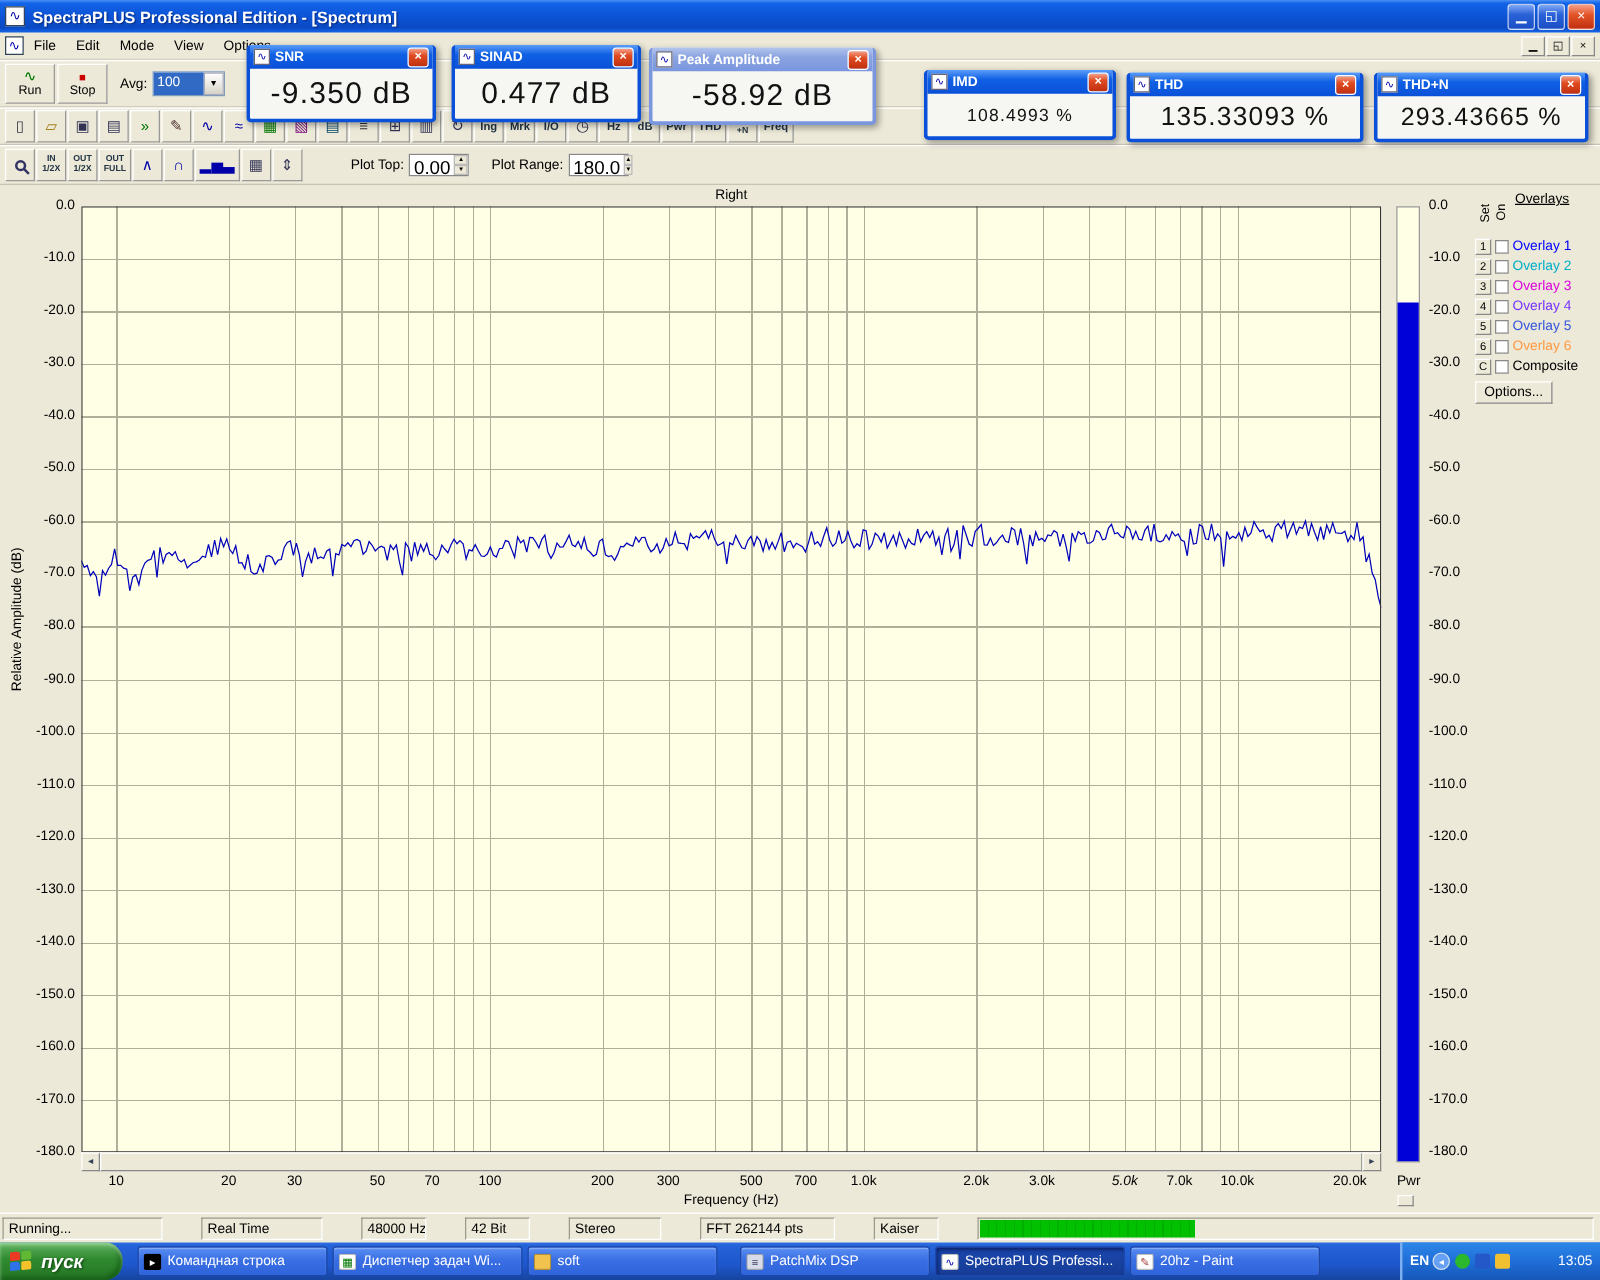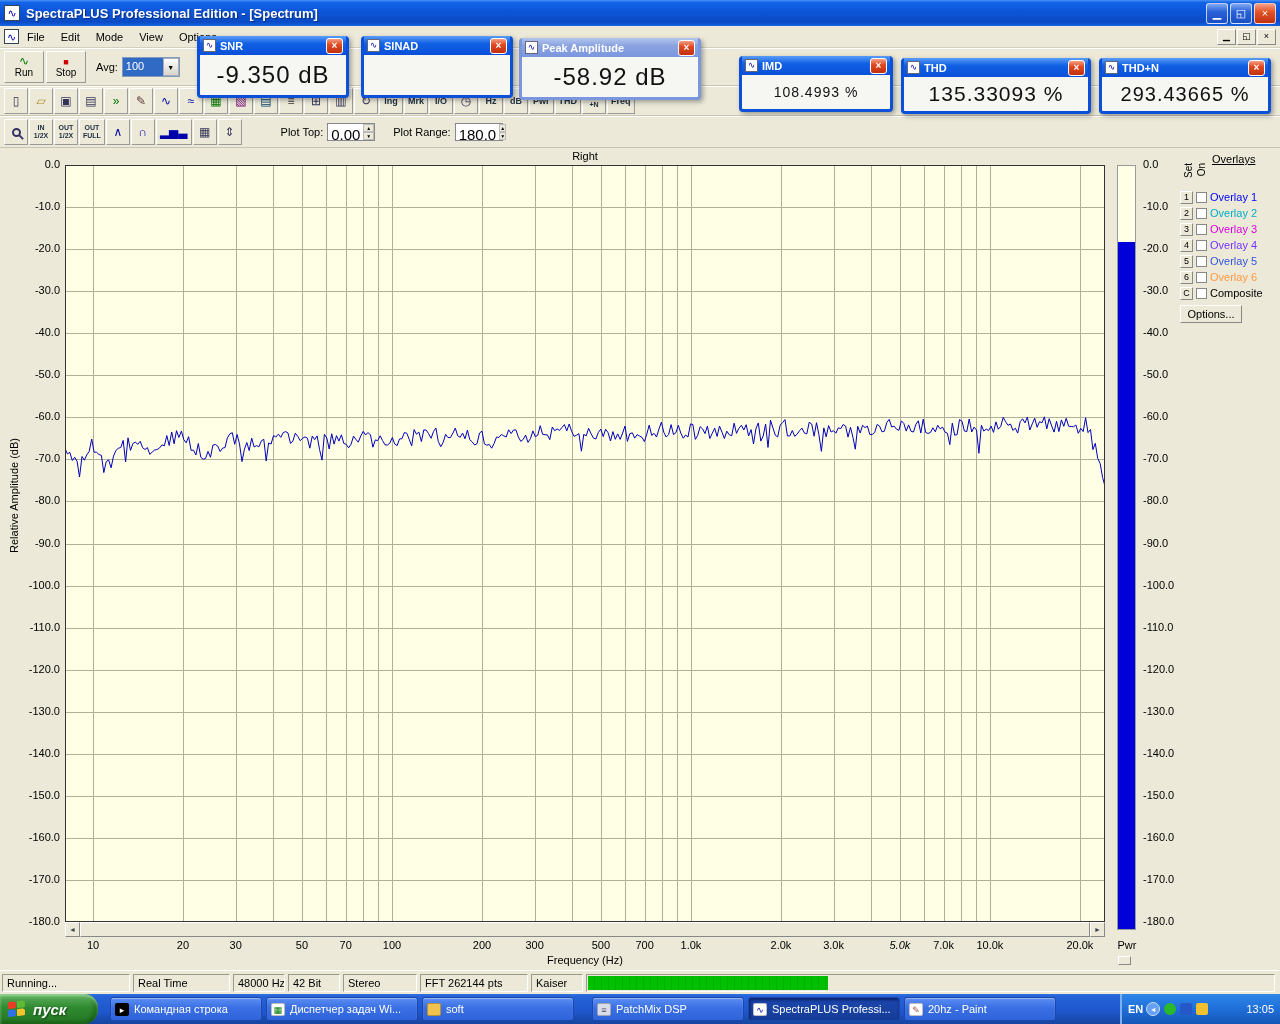--- a/index.html
+++ b/index.html
@@ -109,21 +109,21 @@
   .ov-row { display:flex; align-items:center; height:16px; }
   .ov-num { width:13px; height:13px; font-size:9px; line-height:10px; background:#ECE9D8;
     border:1px solid; border-color:#fff #888 #888 #fff; text-align:center; padding:0; flex:none; }
   .ov-check { width:11px; height:11px; background:#fff; border:1px solid #888; margin:0 3px; flex:none; }
   .ov-label { font-size:11px; white-space:nowrap; }
   #overlay-options { position:absolute; top:152px; left:0; width:62px; height:18px; font-size:11px;
     background:#ECE9D8; border:1px solid; border-color:#fff #888 #888 #fff; }
 
   
   #statusbar { position:absolute; top:970px; left:0; width:1280px; height:24px; background:#ECE9D8;
-    display:flex; align-items:center; padding:2px; border-top:1px solid #fff; }
+    display:flex; align-items:center; padding:2px; border-top:1px solid #fff;gap:28px; }
   .sseg { height:18px; border:1px solid; border-color:#9a9a8a #fff #fff #9a9a8a; font-size:11px;
     padding:2px 4px; margin-right:3px; white-space:nowrap; overflow:hidden; flex:none; }
   #progress-seg { flex:1; position:relative; }
   #progress-fill { position:absolute; left:1px; top:1px; bottom:1px; }
 
   
   #taskbar { position:absolute; top:994px; left:0; width:1280px; height:30px;
     background:linear-gradient(180deg,#2f71e4 0%,#2663d8 8%,#1e56cc 60%,#16459f 100%); z-index:60; }
   #start-button { position:absolute; left:0; top:0; width:98px; height:30px; border:0;
     border-radius:0 14px 14px 0;
@@ -323,20 +323,21 @@
     <span class="mclose">×</span>
   </div>
   <div class="mval">-9.350 dB</div>
 </div>
 <div class="mwin" id="win-sinad">
   <div class="mtitle">
     <span class="ic">∿</span>
     <span class="tt">SINAD</span>
     <span class="mclose">×</span>
   </div>
+  <div class="mval">0.477 dB</div>
 </div>
 <div class="mwin inactive" id="win-peak">
   <div class="mtitle">
     <span class="ic">∿</span>
     <span class="tt">Peak Amplitude</span>
     <span class="mclose">×</span>
   </div>
   <div class="mval">-58.92 dB</div>
 </div>
 <div class="mwin" id="win-imd">

